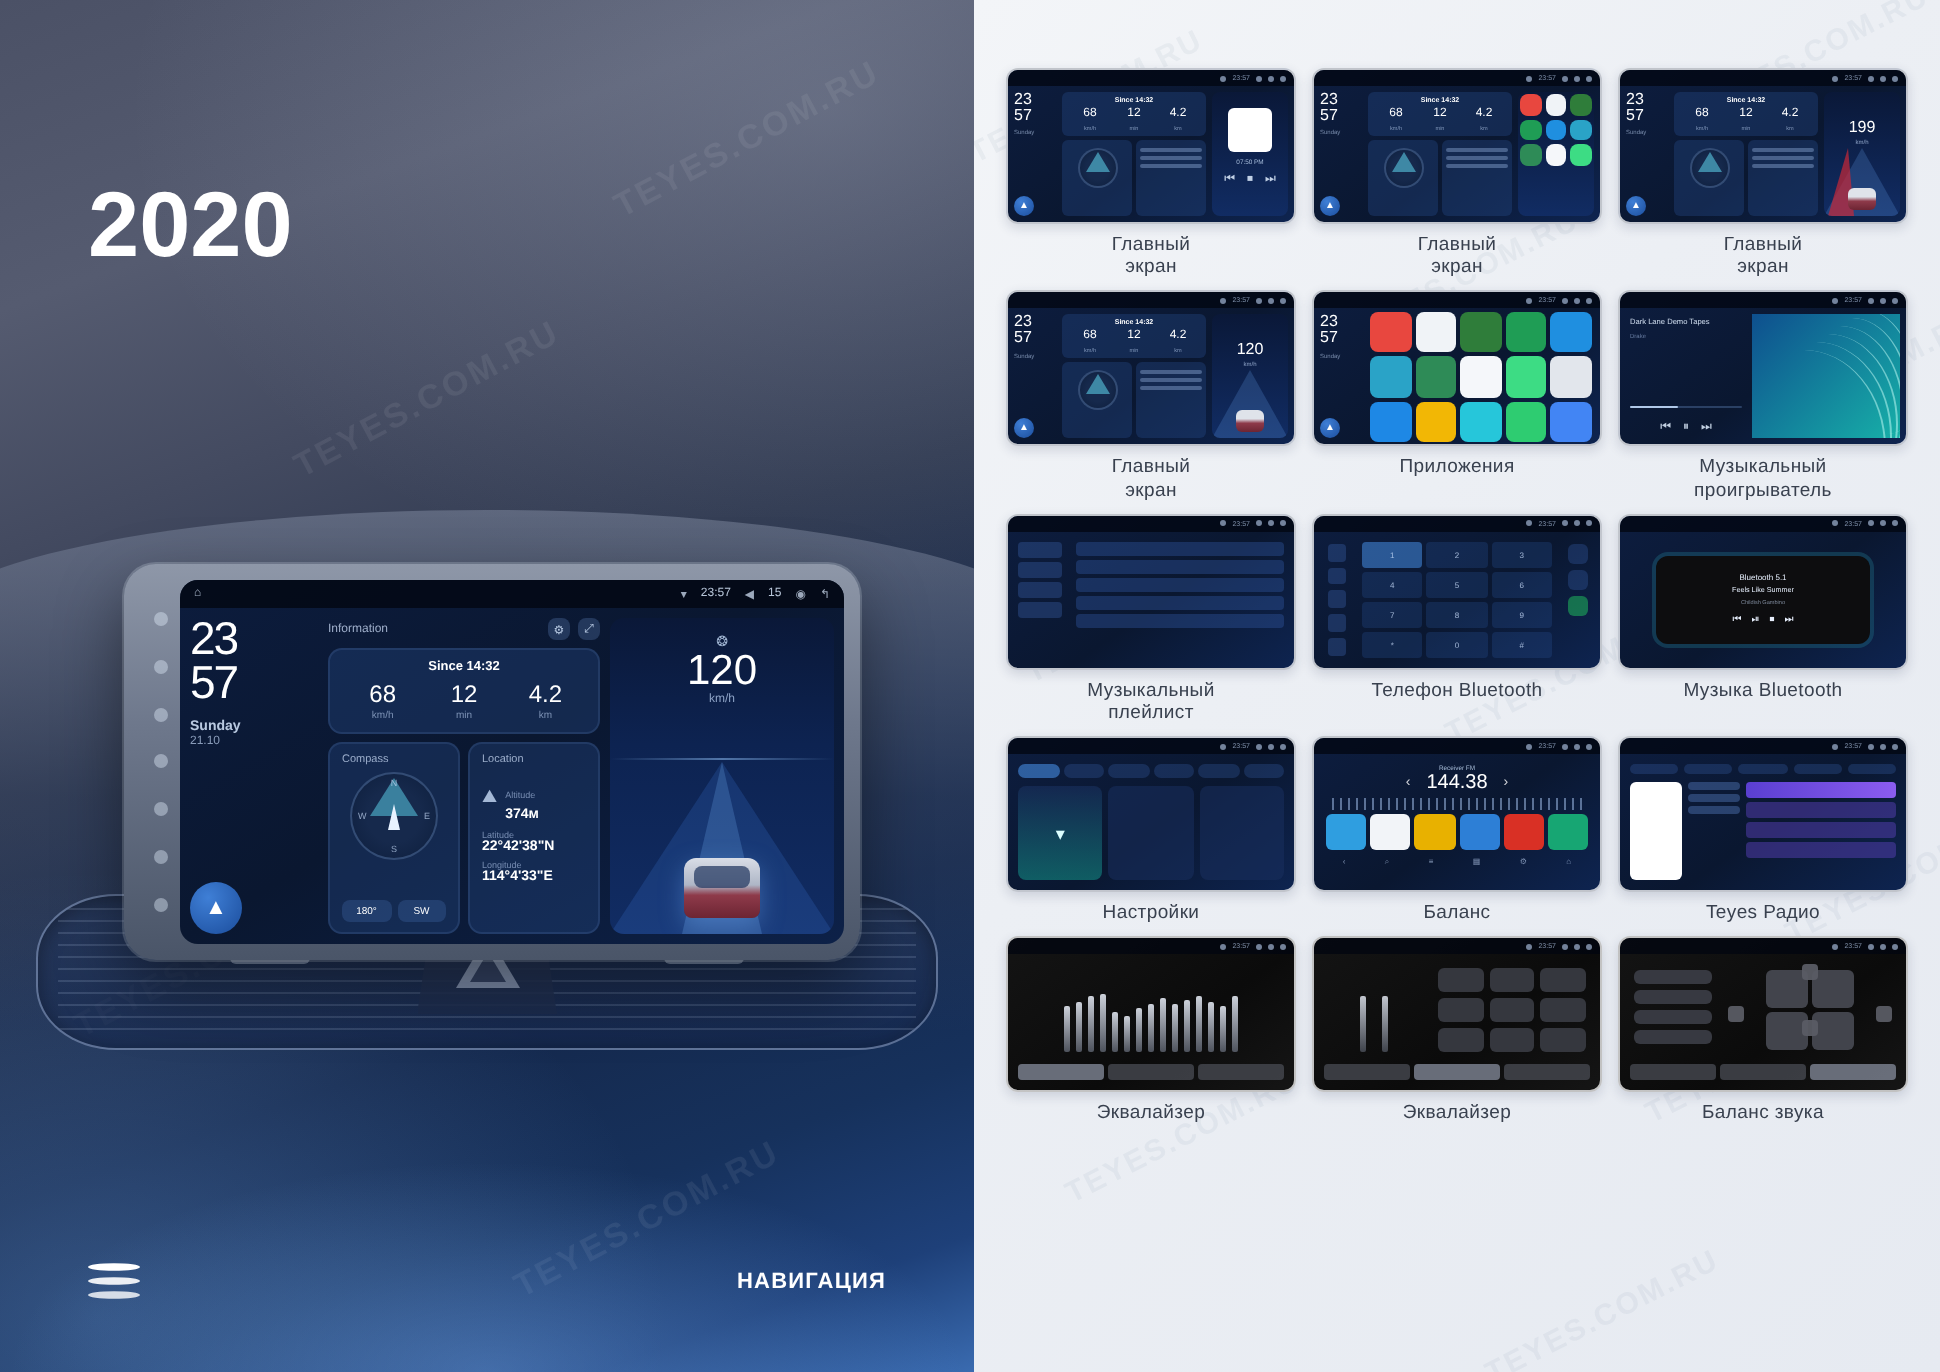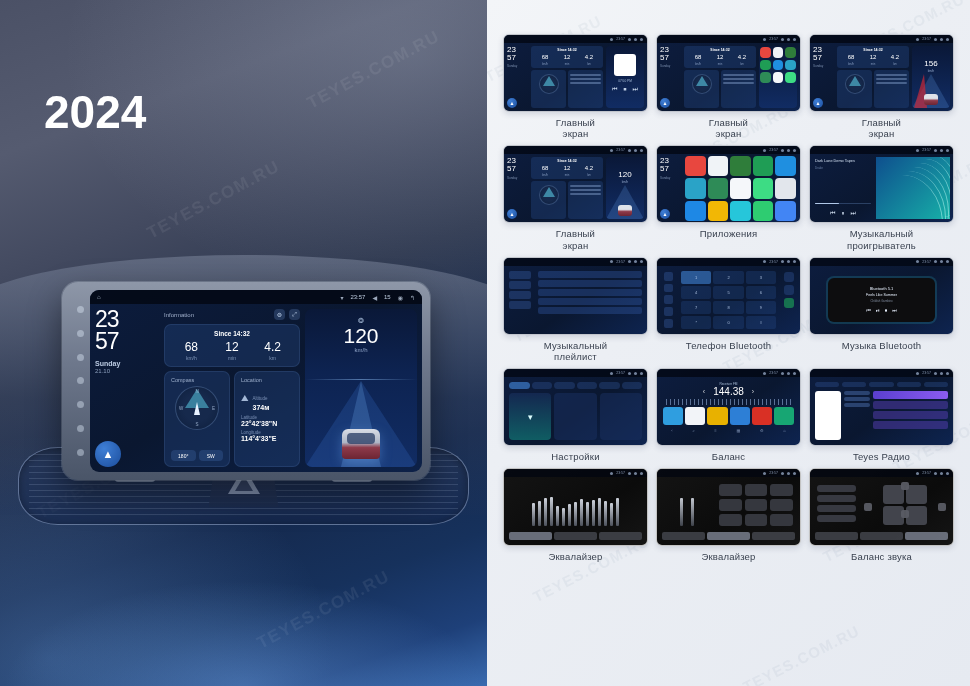--- a/index.html
+++ b/index.html
@@ -430,21 +430,21 @@
   <section class="hero">
     <div class="hero-sheen"></div>
 
     <div class="hero-wm a">TEYES.COM.RU</div>
     <div class="hero-wm b">TEYES.COM.RU</div>
     <div class="hero-wm c">TEYES.COM.RU</div>
     <div class="hero-wm d">TEYES.COM.RU</div>
 
 
     <div class="hero-title">
-      <div class="hero-year">2024</div>
+      <div class="hero-year">2020</div>
     </div>
 
     <div class="dash">
       <div class="dash-body"></div>
       <div class="vent">
         <div class="vent-lines"></div>
         <div class="vent-knob l"></div>
         <div class="vent-knob r"></div>
       </div>
       <div class="hazard">
@@ -555,20 +555,28 @@
             <div class="hz"></div>
             <div class="spd-ic">❂</div>
             <div class="spd-v">120</div>
             <div class="spd-u">km/h</div>
             <div class="car3d"></div>
           </div>
         </div>
       </div>
     </div>
 
+    <div class="hero-foot">
+      <div class="layers-icon">
+          <i></i>
+          <i></i>
+          <i></i>
+        </div>
+      <div class="nav-label">НАВИГАЦИЯ</div>
+    </div>
   </section>
 
   <section class="grid-panel">
     <div class="gwm w1">TEYES.COM.RU</div>
     <div class="gwm w2">TEYES.COM.RU</div>
     <div class="gwm w3">TEYES.COM.RU</div>
     <div class="gwm w4">TEYES.COM.RU</div>
     <div class="gwm w5">TEYES.COM.RU</div>
     <div class="gwm w6">TEYES.COM.RU</div>
     <div class="gwm w7">TEYES.COM.RU</div>
@@ -744,21 +752,21 @@
                       <i></i>
                       <i></i>
                       <i></i>
                     </div>
                   </div>
       </div>
     </div>
               <div class="tc-right">
       <div class="tc-road"></div>
       <div class="tc-red"></div>
-      <div class="spd-v">156</div>
+      <div class="spd-v">199</div>
       <div class="spd-u">km/h</div>
       <div class="tc-car"></div>
     </div>
             </div>
     </div>
     <div class="cap">Главный<br>экран</div>
   </div>
   <div class="cell">
     <div class="thumb ">
       <div class="t-status">

